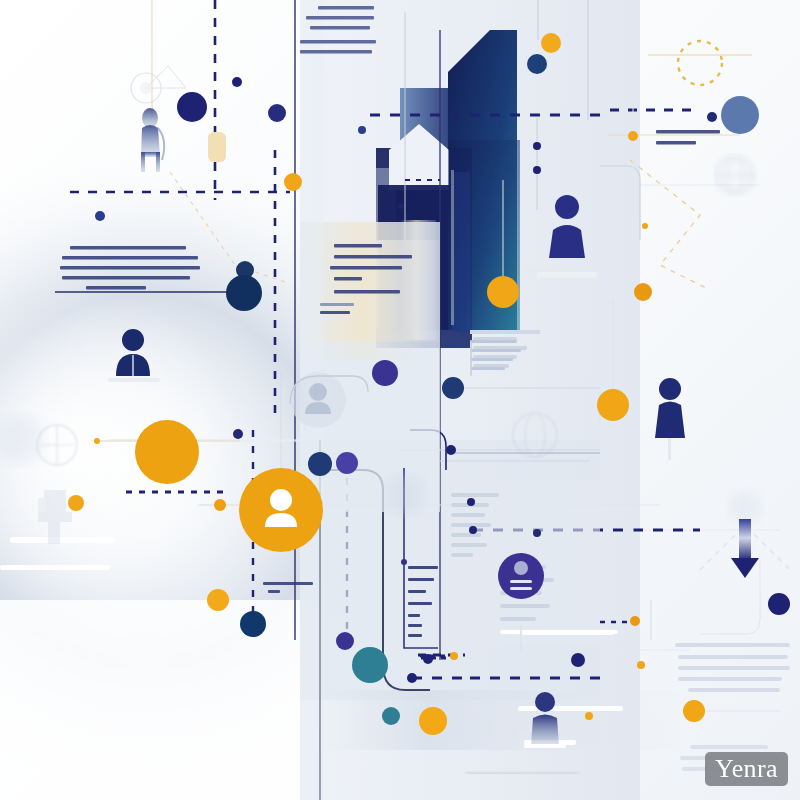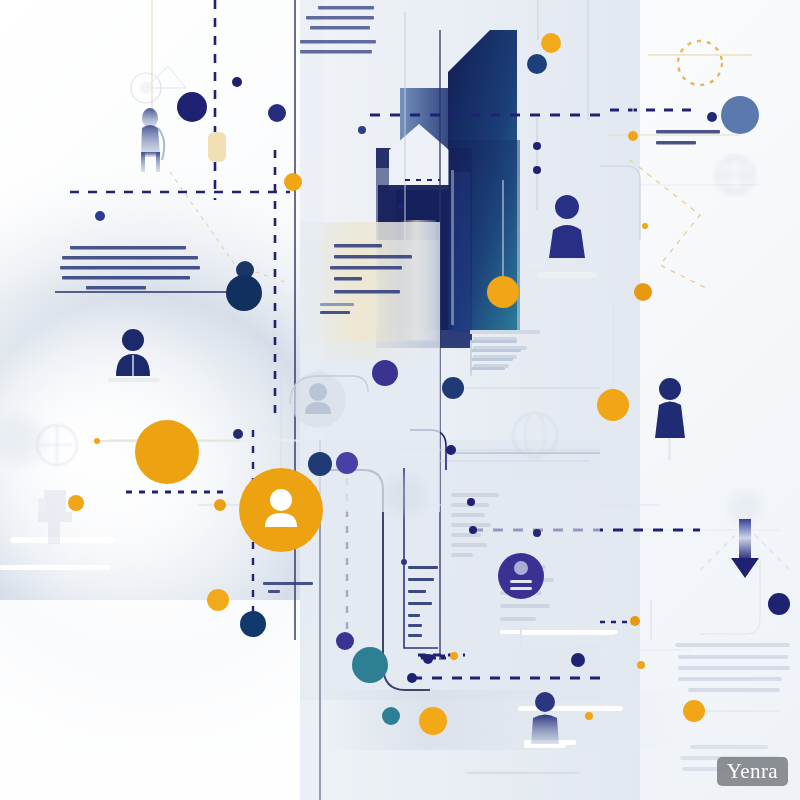--- a/index.html
+++ b/index.html
@@ -4,21 +4,21 @@
 <style>
   html,body{margin:0;padding:0;background:#ffffff;}
   body{font-family:"Liberation Sans",sans-serif;}
   #stage{position:relative;width:800px;height:800px;overflow:hidden;background:#ffffff;}
   #stage svg{display:block;position:absolute;left:0;top:0;}
   .wm{
     position:absolute;right:12px;bottom:14px;
     background:rgba(125,128,133,0.88);
     color:#ffffff;
     font-family:"Liberation Serif",serif;
-    font-size:21px;
+    font-size:26px;
     letter-spacing:.4px;
     padding:3px 10px 4px 10px;
     border-radius:5px;
     line-height:1.05;
   }
 </style>
 </head>
 <body>
 
 <div id="stage">

